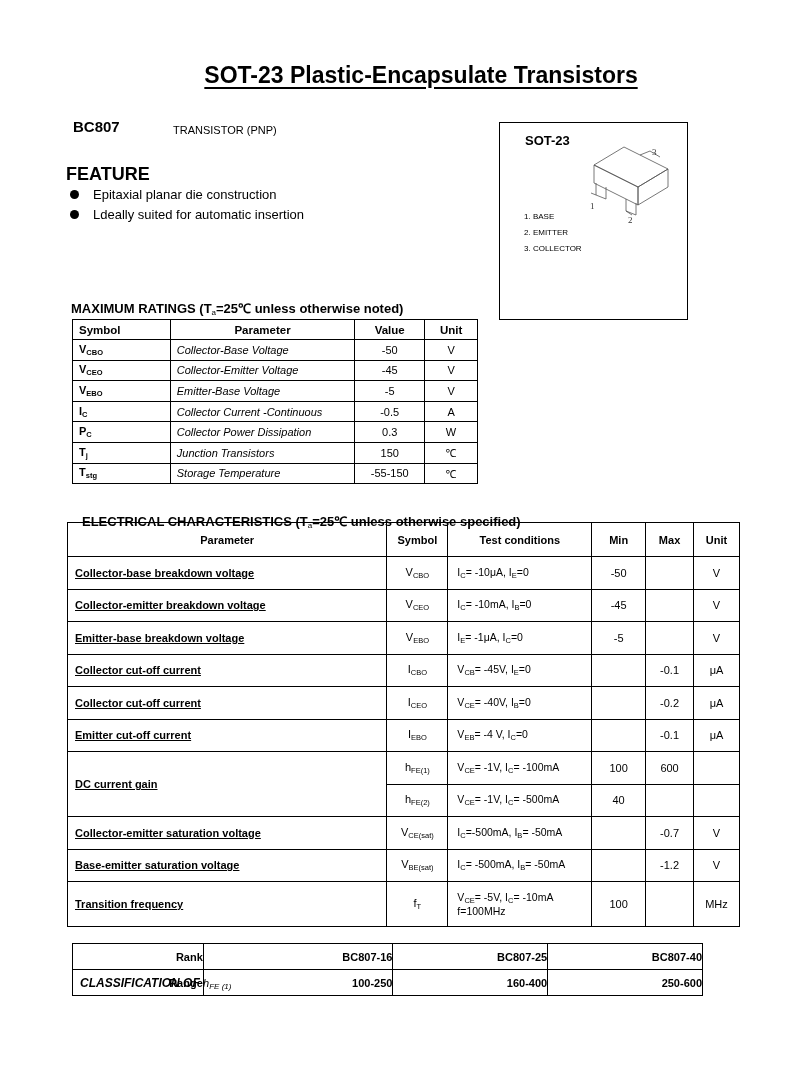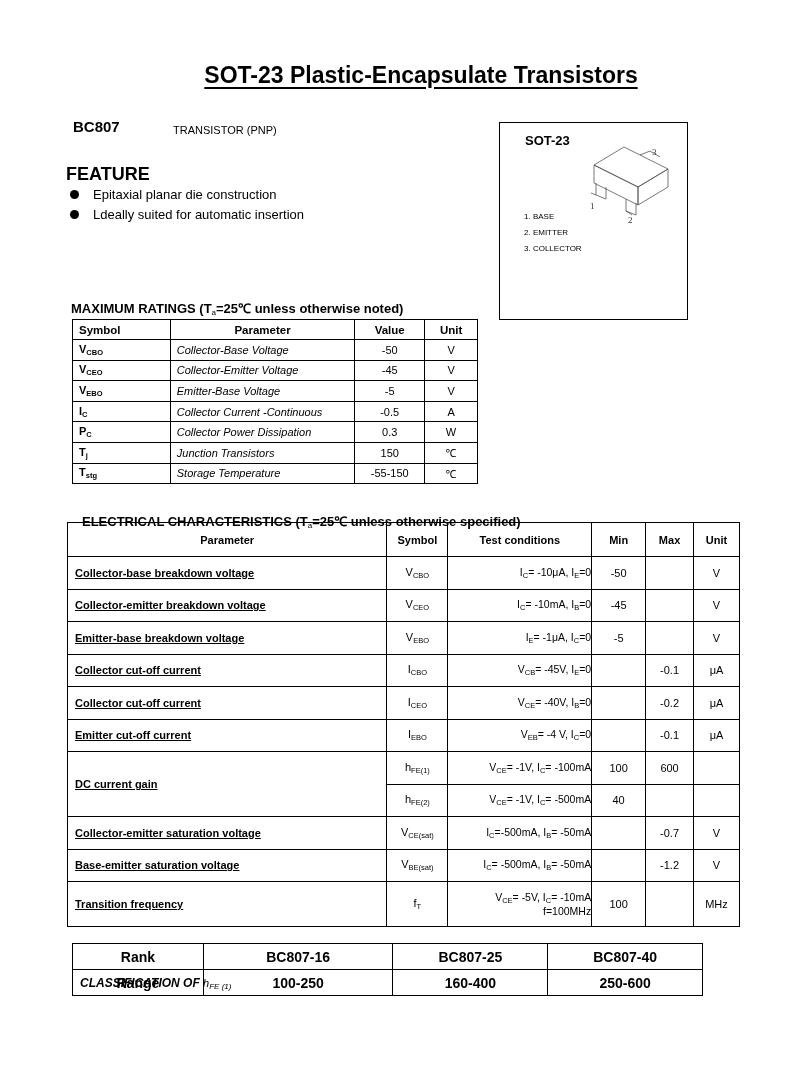--- a/index.html
+++ b/index.html
@@ -26,25 +26,25 @@
   .mr td { height: 19.6px; }
   .mr .sym { padding-left: 6px; font-weight: bold; }
   .mr .par { padding-left: 6px; font-style: italic; }
   .mr .c { text-align: center; }
   .sym sub { font-size: 7.5px; vertical-align: -2px; }
   .ec { left: 67px; top: 522px; width: 673px; }
   .ec th { height: 33px; font-size: 11px; font-weight: bold; }
   .ec td { height: 31.5px; }
   .ec .par { padding-left: 7px; font-weight: bold; text-decoration: underline; }
   .ec .c { text-align: center; }
-  .ec .tc { padding-left: 9px; font-size: 10.5px; text-align: right; }
+  .ec .tc { padding-left: 9px; font-size: 10.5px; }
   .ec sub { font-size: 7.5px; vertical-align: -2px; }
   .ec .tall td { height: 44px; }
   .cl { left: 72px; top: 943px; width: 631px; }
-  .cl td { height: 25px; text-align: center; font-weight: bold; font-size: 14px; }
+  .cl td { height: 25px; text-align: right; font-weight: bold; font-size: 11px; }
 </style>
 </head>
 <body>
 
 <div class="abs title"><span>SOT-23 Plastic-Encapsulate Transistors</span></div>
 <div class="abs part">BC807</div>
 <div class="abs ptype">TRANSISTOR (PNP)</div>
 
 <div class="abs feature-h">FEATURE</div>
 <ul class="abs features">

